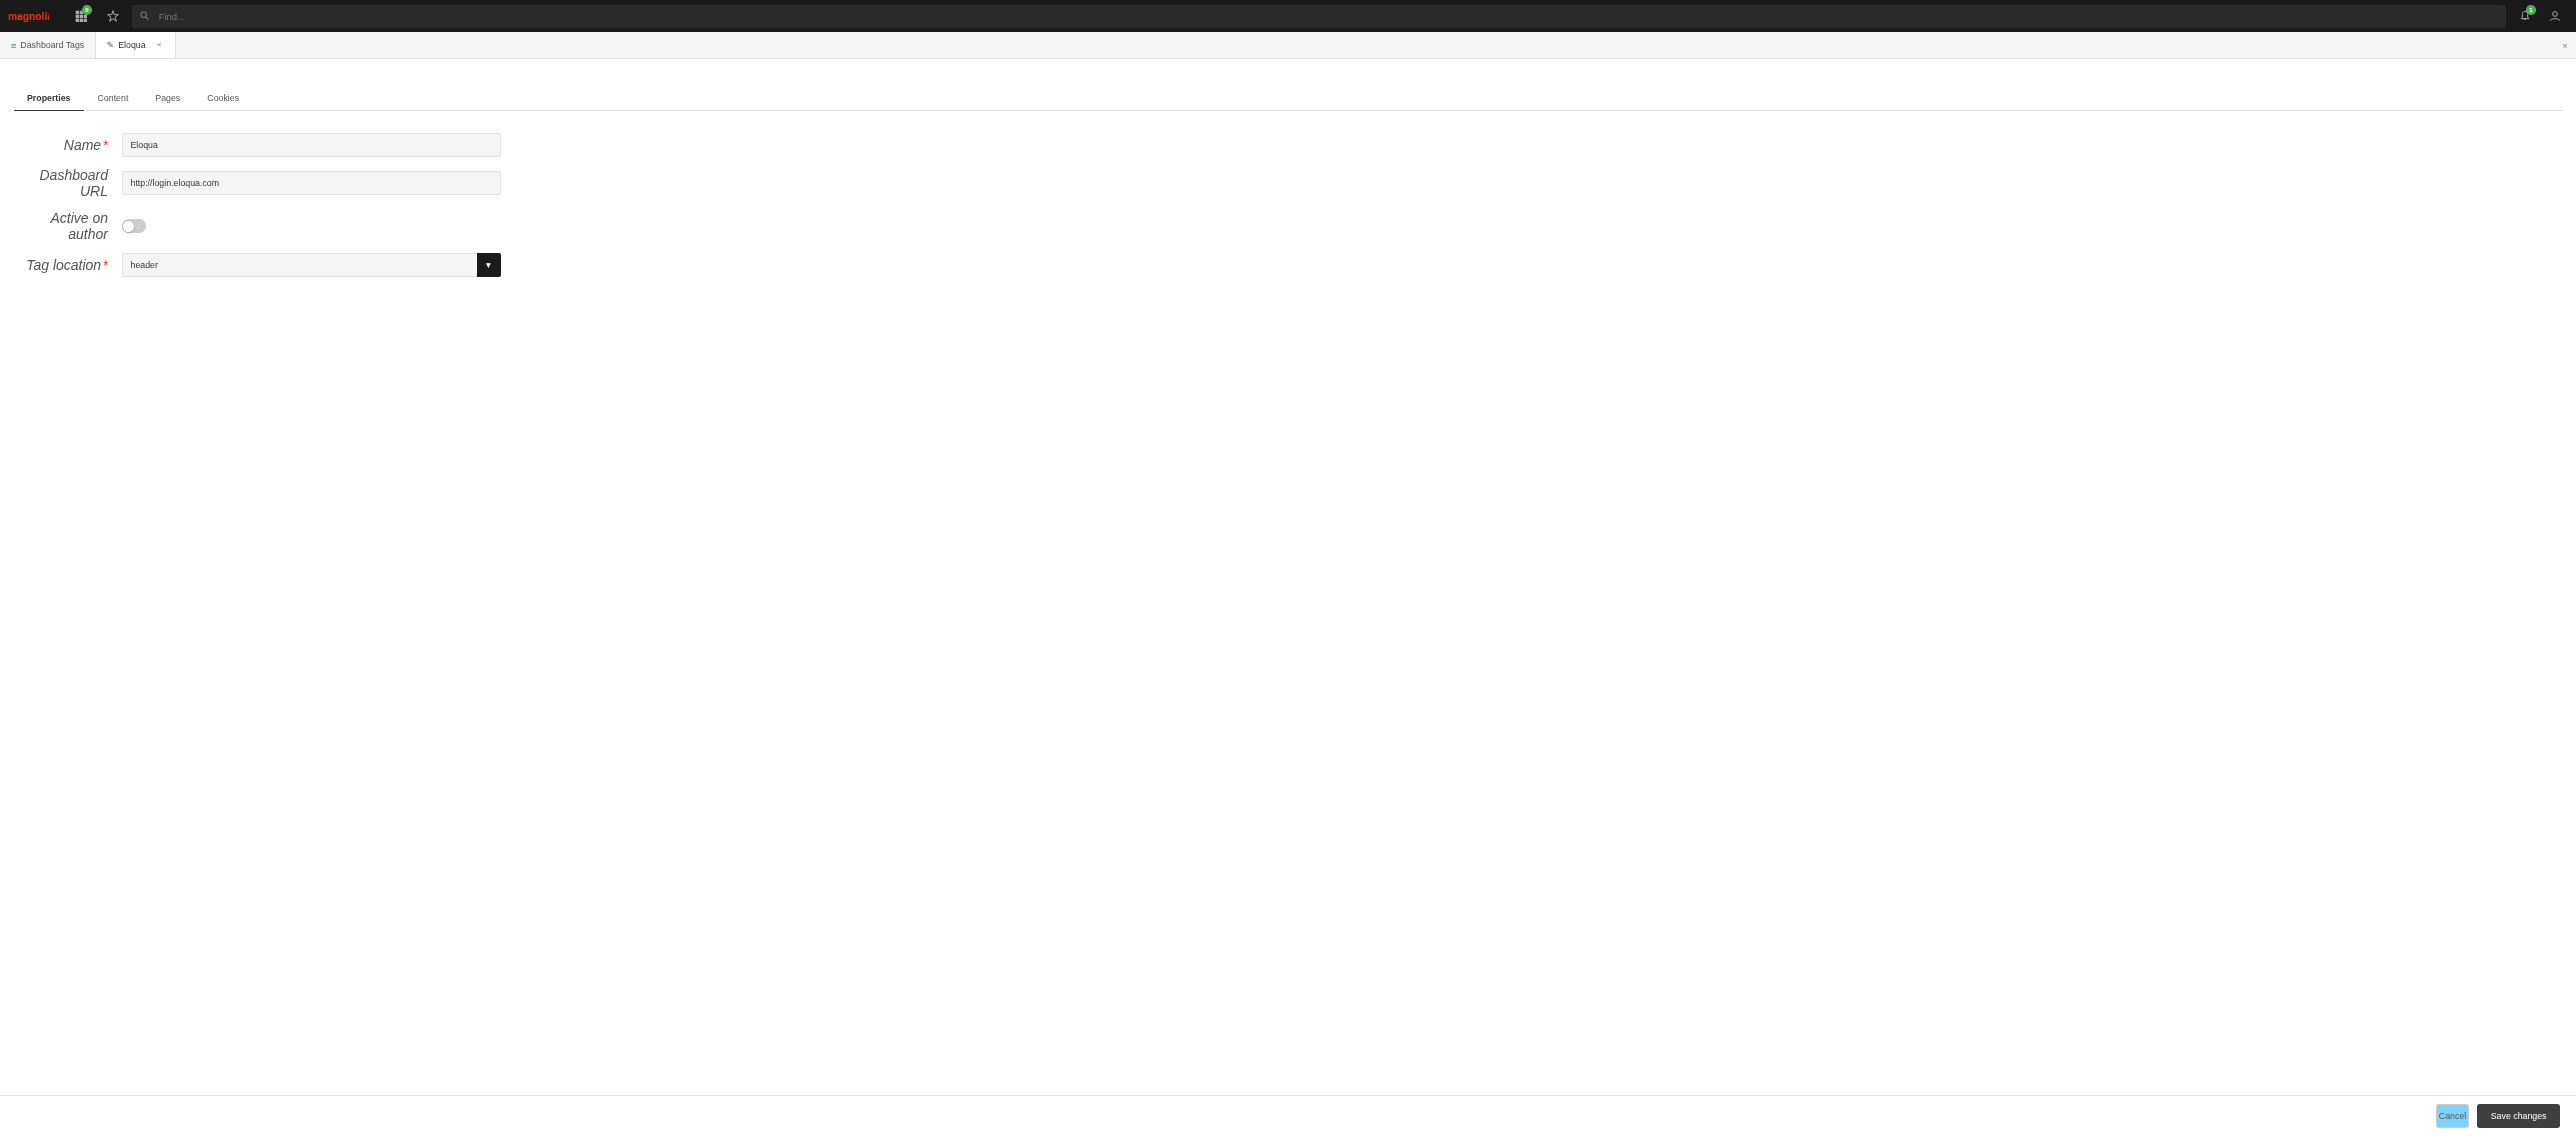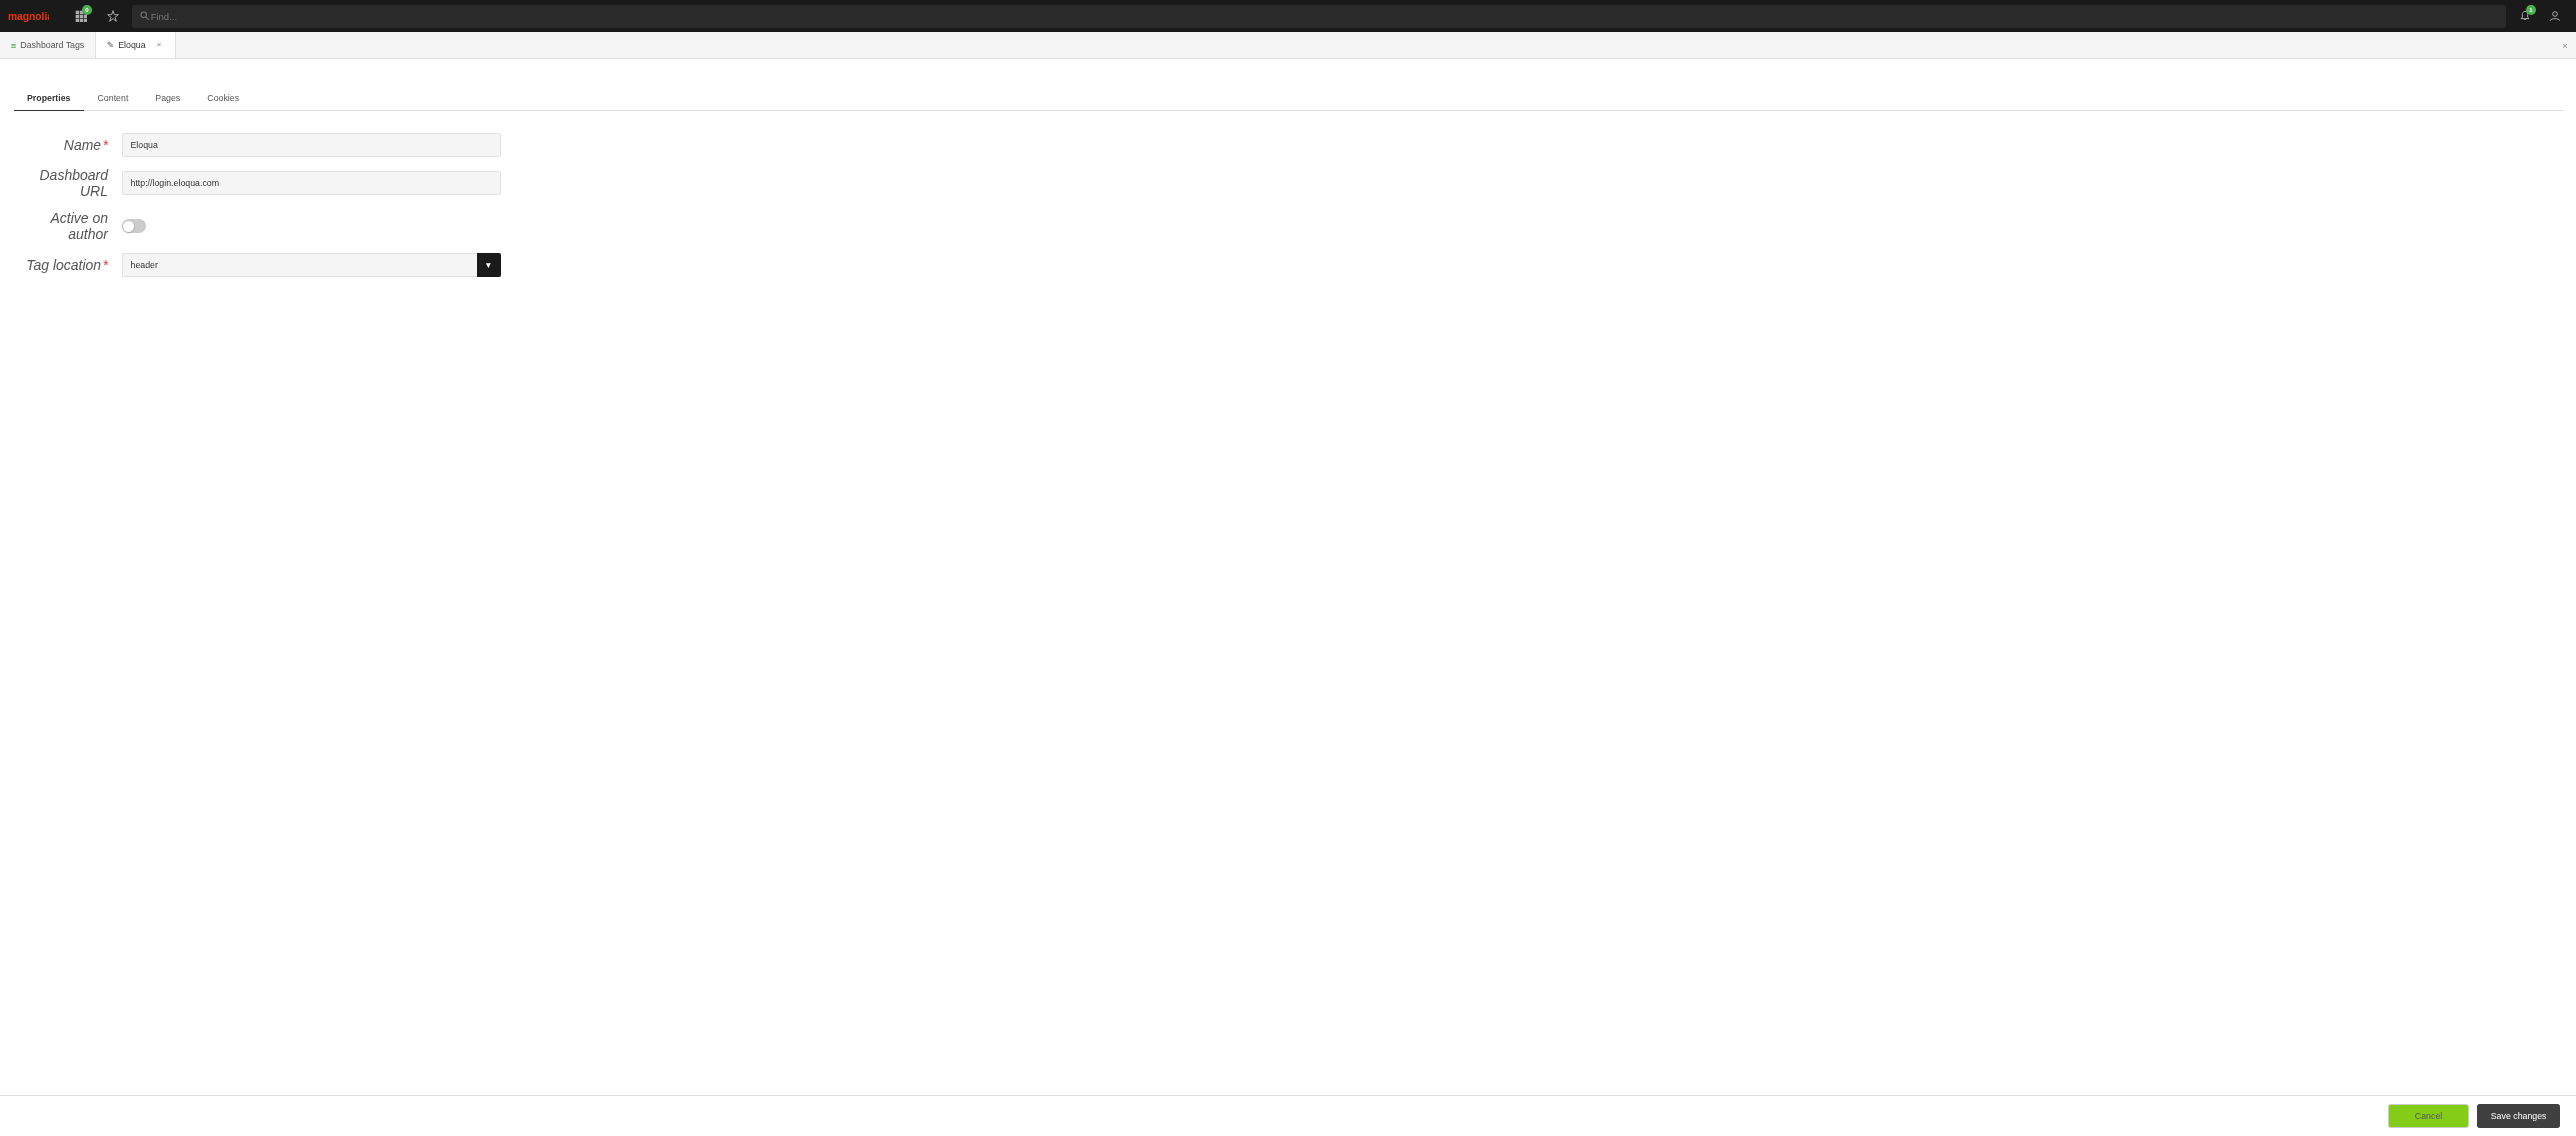--- a/index.html
+++ b/index.html
@@ -38,21 +38,21 @@
       border-radius: 50%;
       display: flex; align-items: center; justify-content: center;
     }
     .search-bar {
       flex: 1;
       display: flex; align-items: center;
       background: #2a2a2a;
       border-radius: 2.7px;
       padding: 0 8px;
       height: 23px;
-      gap: 1px;
+      gap: 9px;
     }
     .search-bar input {
       background: transparent;
       border: none;
       outline: none;
       color: #ccc;
       font-size: 9.5px;
       flex: 1;
     }
     .search-bar input::placeholder { color: #777; }
@@ -222,22 +222,22 @@
       background: #fff;
       border-top: 0.7px solid #e0e0e0;
       display: flex;
       align-items: center;
       justify-content: flex-end;
       padding: 0 16px;
       gap: 8px;
     }
     .btn-cancel {
       height: 24px;
-      padding: 0 26px;
-      background: #84cc16;
+      padding: 0 2px;
+      background: #7dd3fc;
       border: 0.7px solid #ccc;
       border-radius: 2.7px;
       color: #555;
       font-size: 8.8px;
       cursor: pointer;
     }
     .btn-save {
       height: 24px;
       padding: 0 13.5px;
       background: #404040;

